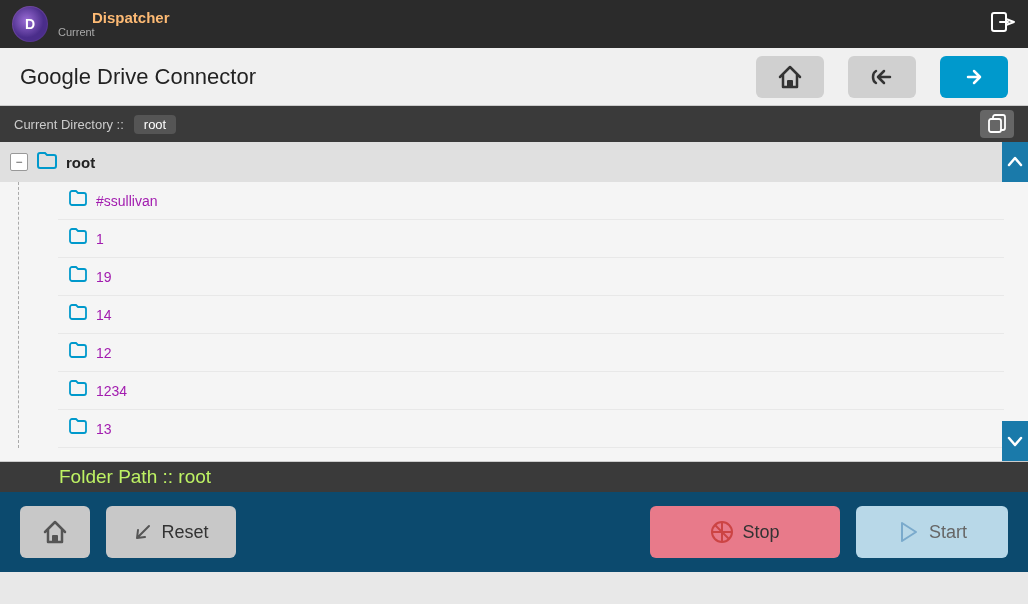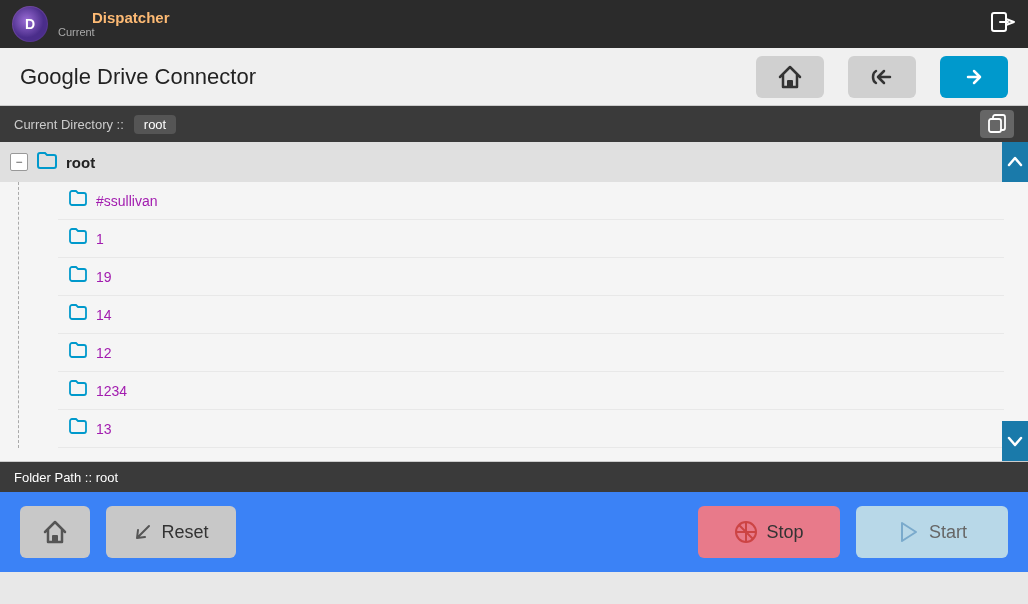--- a/index.html
+++ b/index.html
@@ -230,27 +230,28 @@
 
     
     .folder-path-bar {
       background: #3a3a3a;
       height: 30px;
       display: flex;
       align-items: center;
       padding: 0 14px;
     }
     .folder-path-label {
-      color: #ffffff;
-      font-size: 13px;
+      color: #bef264;
+      font-size: 19px;
+      margin-left: 45px;
     }
 
     
     .action-bar {
-      background: #3b82f6;
+      background: #0c4a6e;
       height: 80px;
       display: flex;
       align-items: center;
       padding: 0 20px;
       gap: 16px;
     }
     .action-spacer { flex: 1; }
     .action-btn {
       height: 52px;
       border-radius: 6px;
@@ -270,21 +271,21 @@
       width: 70px;
     }
     .btn-reset {
       background: #c8c8c8;
       color: #333;
       width: 130px;
     }
     .btn-stop {
       background: #e87a8a;
       color: #333;
-      width: 142px;
+      width: 190px;
     }
     .btn-start {
       background: #b8d8e8;
       color: #666;
       width: 152px;
     }
   </style>
 </head>
 <body>
 

